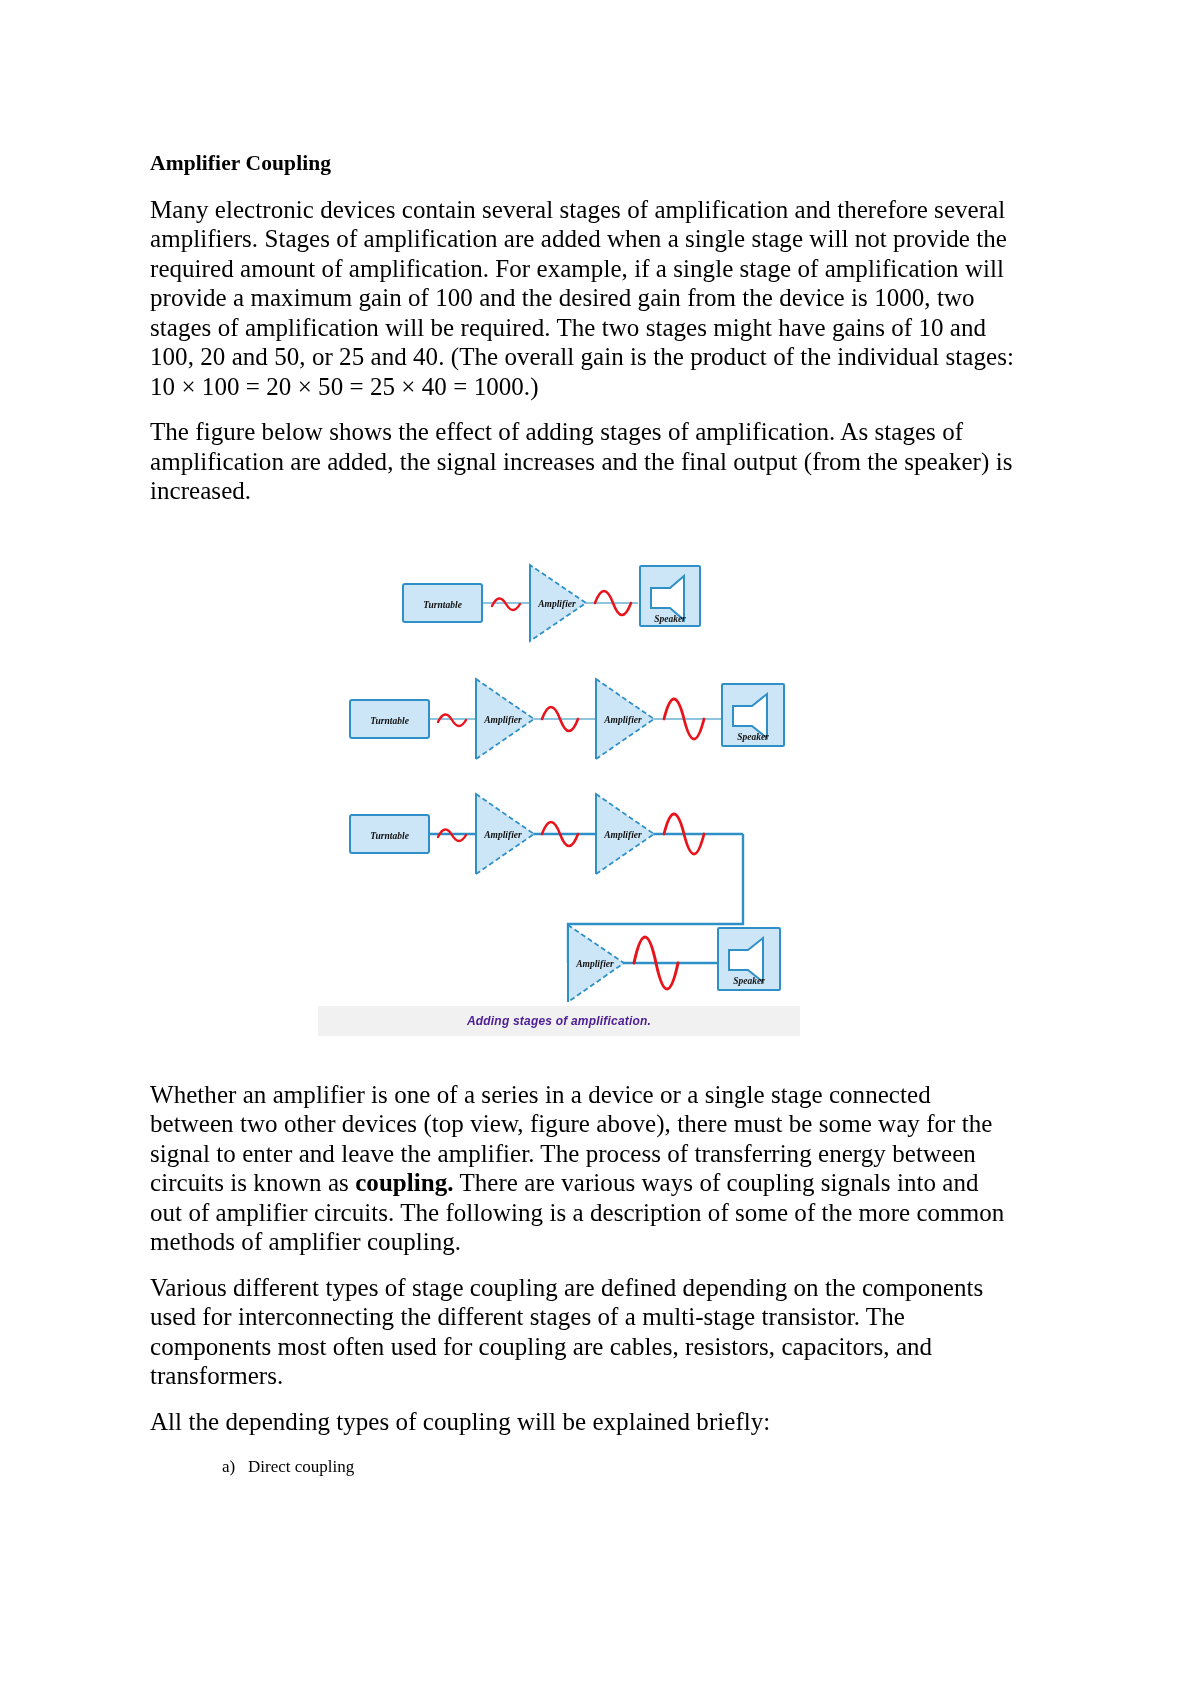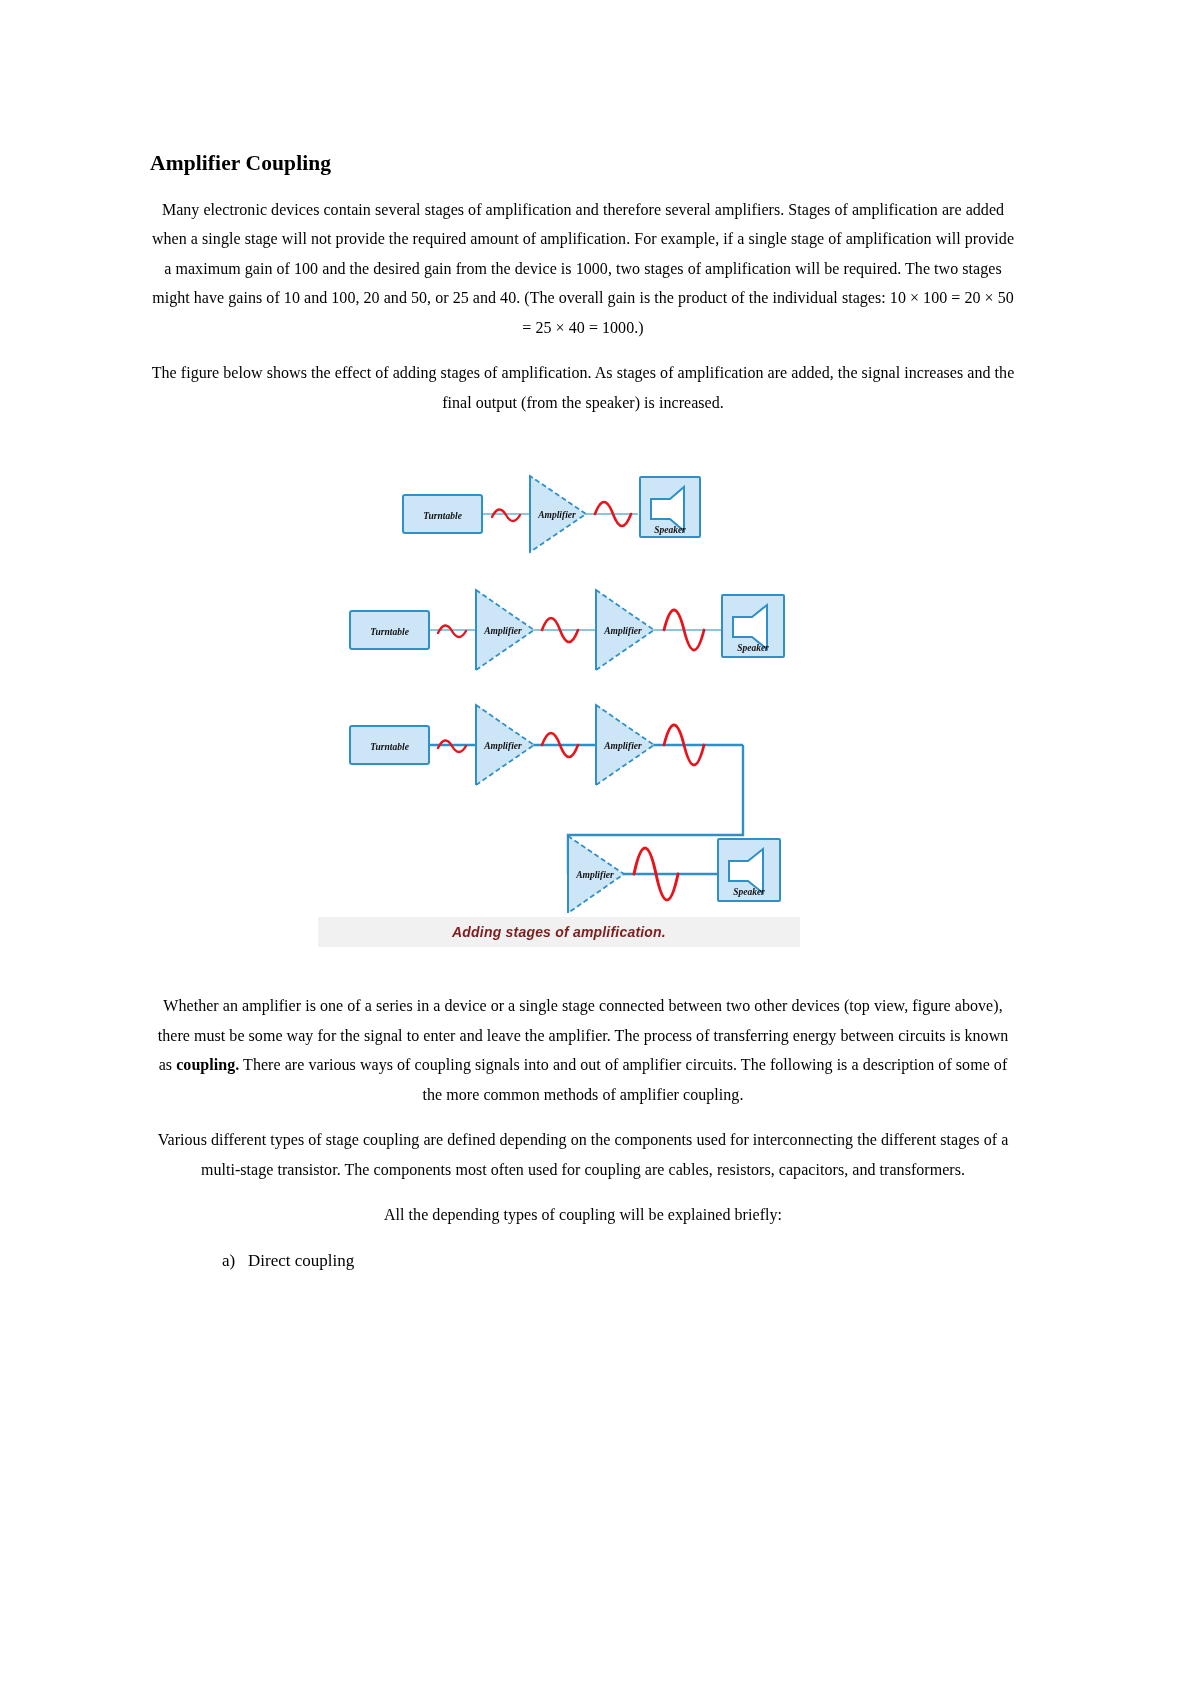--- a/index.html
+++ b/index.html
@@ -30,24 +30,24 @@
     width: 866px;
   }
   h1.doc-title {
     font-size: 21.5px;
     font-weight: bold;
     margin: 0 0 18px 0;
     line-height: 1.25;
     letter-spacing: 0.1px;
   }
   p.para {
-    font-size: 16px;
+    font-size: 25px;
     line-height: 29.5px;
     margin: 0 0 16px 0;
-    text-align: center;
+    text-align: left;
     letter-spacing: 0.05px;
   }
   p.para b { font-weight: bold; }
   .figure-wrap {
     margin: 40px 0 44px 0;
     display: block;
   }
   .figure {
     position: relative;
     margin-left: 168px;
@@ -64,22 +64,22 @@
   }
   .figure-caption {
     width: 482px;
     height: 30px;
     background: #f1f1f1;
     display: flex;
     align-items: center;
     justify-content: center;
     font-style: italic;
     font-weight: bold;
-    font-size: 14px;
-    color: #7f1d1d;
+    font-size: 12px;
+    color: #4c1d95;
     font-family: "Liberation Sans", "DejaVu Sans", sans-serif;
     letter-spacing: 0.2px;
   }
   ol.coupling-list {
     margin: 0;
     padding-left: 62px;
     font-size: 17px;
     line-height: 29.5px;
   }
   ol.coupling-list li {

